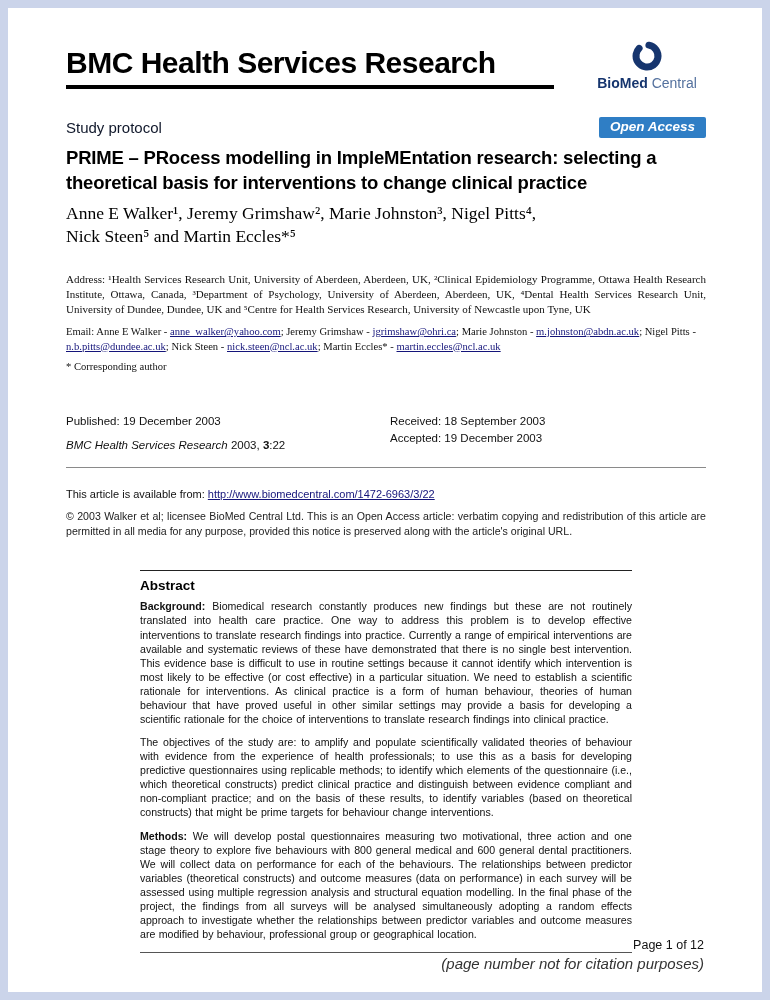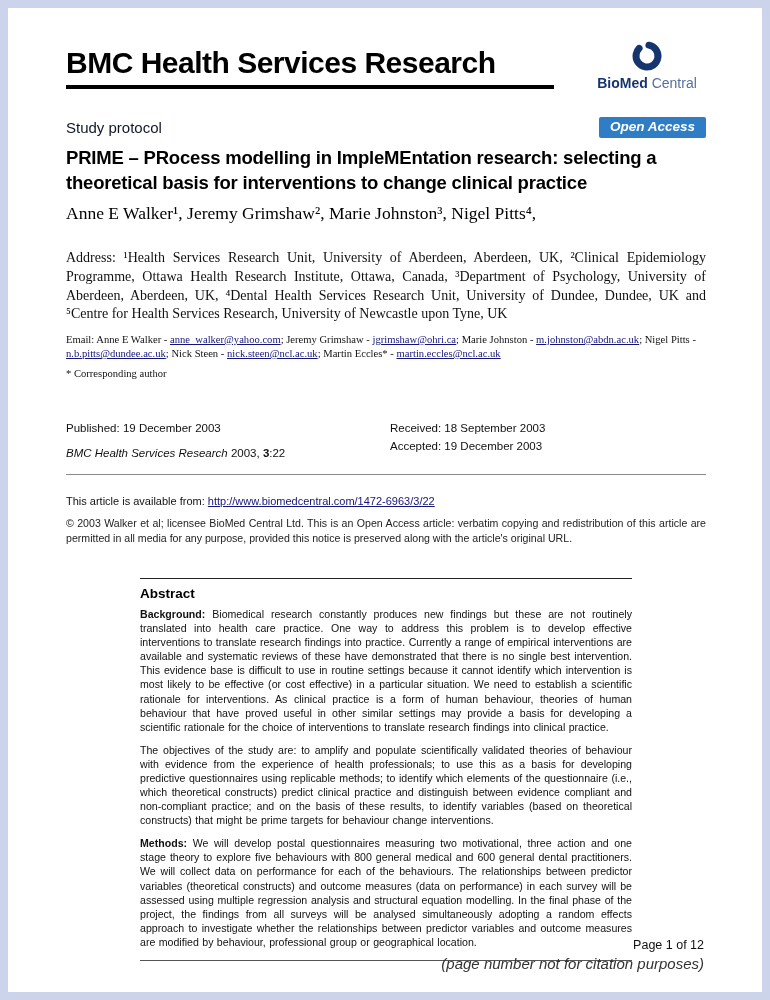--- a/index.html
+++ b/index.html
@@ -43,21 +43,21 @@
     margin-top:8px; font-size:18.5px; font-weight:bold; line-height:1.35;
     color:#000; letter-spacing:-0.2px; max-width:640px;
   }
   .authors {
     margin-top:6px; font-family:"Liberation Serif", serif;
     font-size:17.5px; line-height:1.32; color:#000;
   }
   
   .address {
     margin-top:24px; font-family:"Liberation Serif", serif;
-    font-size:14px; line-height:1.34; text-align:justify; color:#111;
+    font-size:11px; line-height:1.34; text-align:justify; color:#111;
   }
   .email-line {
     margin-top:9px; font-family:"Liberation Serif", serif;
     font-size:10.6px; line-height:1.34; color:#111;
   }
   .email-link, .url-link { color:#14147a; text-decoration:underline; cursor:pointer; }
   .corresponding { margin-top:7px; font-family:"Liberation Serif", serif; font-size:10.6px; }
   
   .pubinfo { display:flex; margin-top:42px; font-size:11.5px; line-height:1.35; }
   .pub-left { width:324px; }
@@ -108,20 +108,21 @@
   </div>
 
   <div class="protocol-row">
     <span class="protocol-label">Study protocol</span>
     <span class="open-access">Open Access</span>
   </div>
 
   <h2 class="article-title">PRIME – PRocess modelling in ImpleMEntation research: selecting a theoretical basis for interventions to change clinical practice</h2>
   <div class="authors">
     <div>Anne E Walker¹, Jeremy Grimshaw², Marie Johnston³, Nigel Pitts⁴,</div>
+    <div>Nick Steen⁵ and Martin Eccles*⁵</div>
   </div>
 
   <div class="address">Address: ¹Health Services Research Unit, University of Aberdeen, Aberdeen, UK, ²Clinical Epidemiology Programme, Ottawa Health Research Institute, Ottawa, Canada, ³Department of Psychology, University of Aberdeen, Aberdeen, UK, ⁴Dental Health Services Research Unit, University of Dundee, Dundee, UK and ⁵Centre for Health Services Research, University of Newcastle upon Tyne, UK</div>
   <div class="email-line">
     <span>Email: </span><span><span>Anne E Walker - </span><a class="email-link" href="#">anne_walker@yahoo.com</a>; <span>Jeremy Grimshaw - </span><a class="email-link" href="#">jgrimshaw@ohri.ca</a>; <span>Marie Johnston - </span><a class="email-link" href="#">m.johnston@abdn.ac.uk</a>; <span>Nigel Pitts - </span><a class="email-link" href="#">n.b.pitts@dundee.ac.uk</a>; <span>Nick Steen - </span><a class="email-link" href="#">nick.steen@ncl.ac.uk</a>; <span>Martin Eccles* - </span><a class="email-link" href="#">martin.eccles@ncl.ac.uk</a></span>
   </div>
   <div class="corresponding">* Corresponding author</div>
 
   <div class="pubinfo">
     <div class="pub-left">

